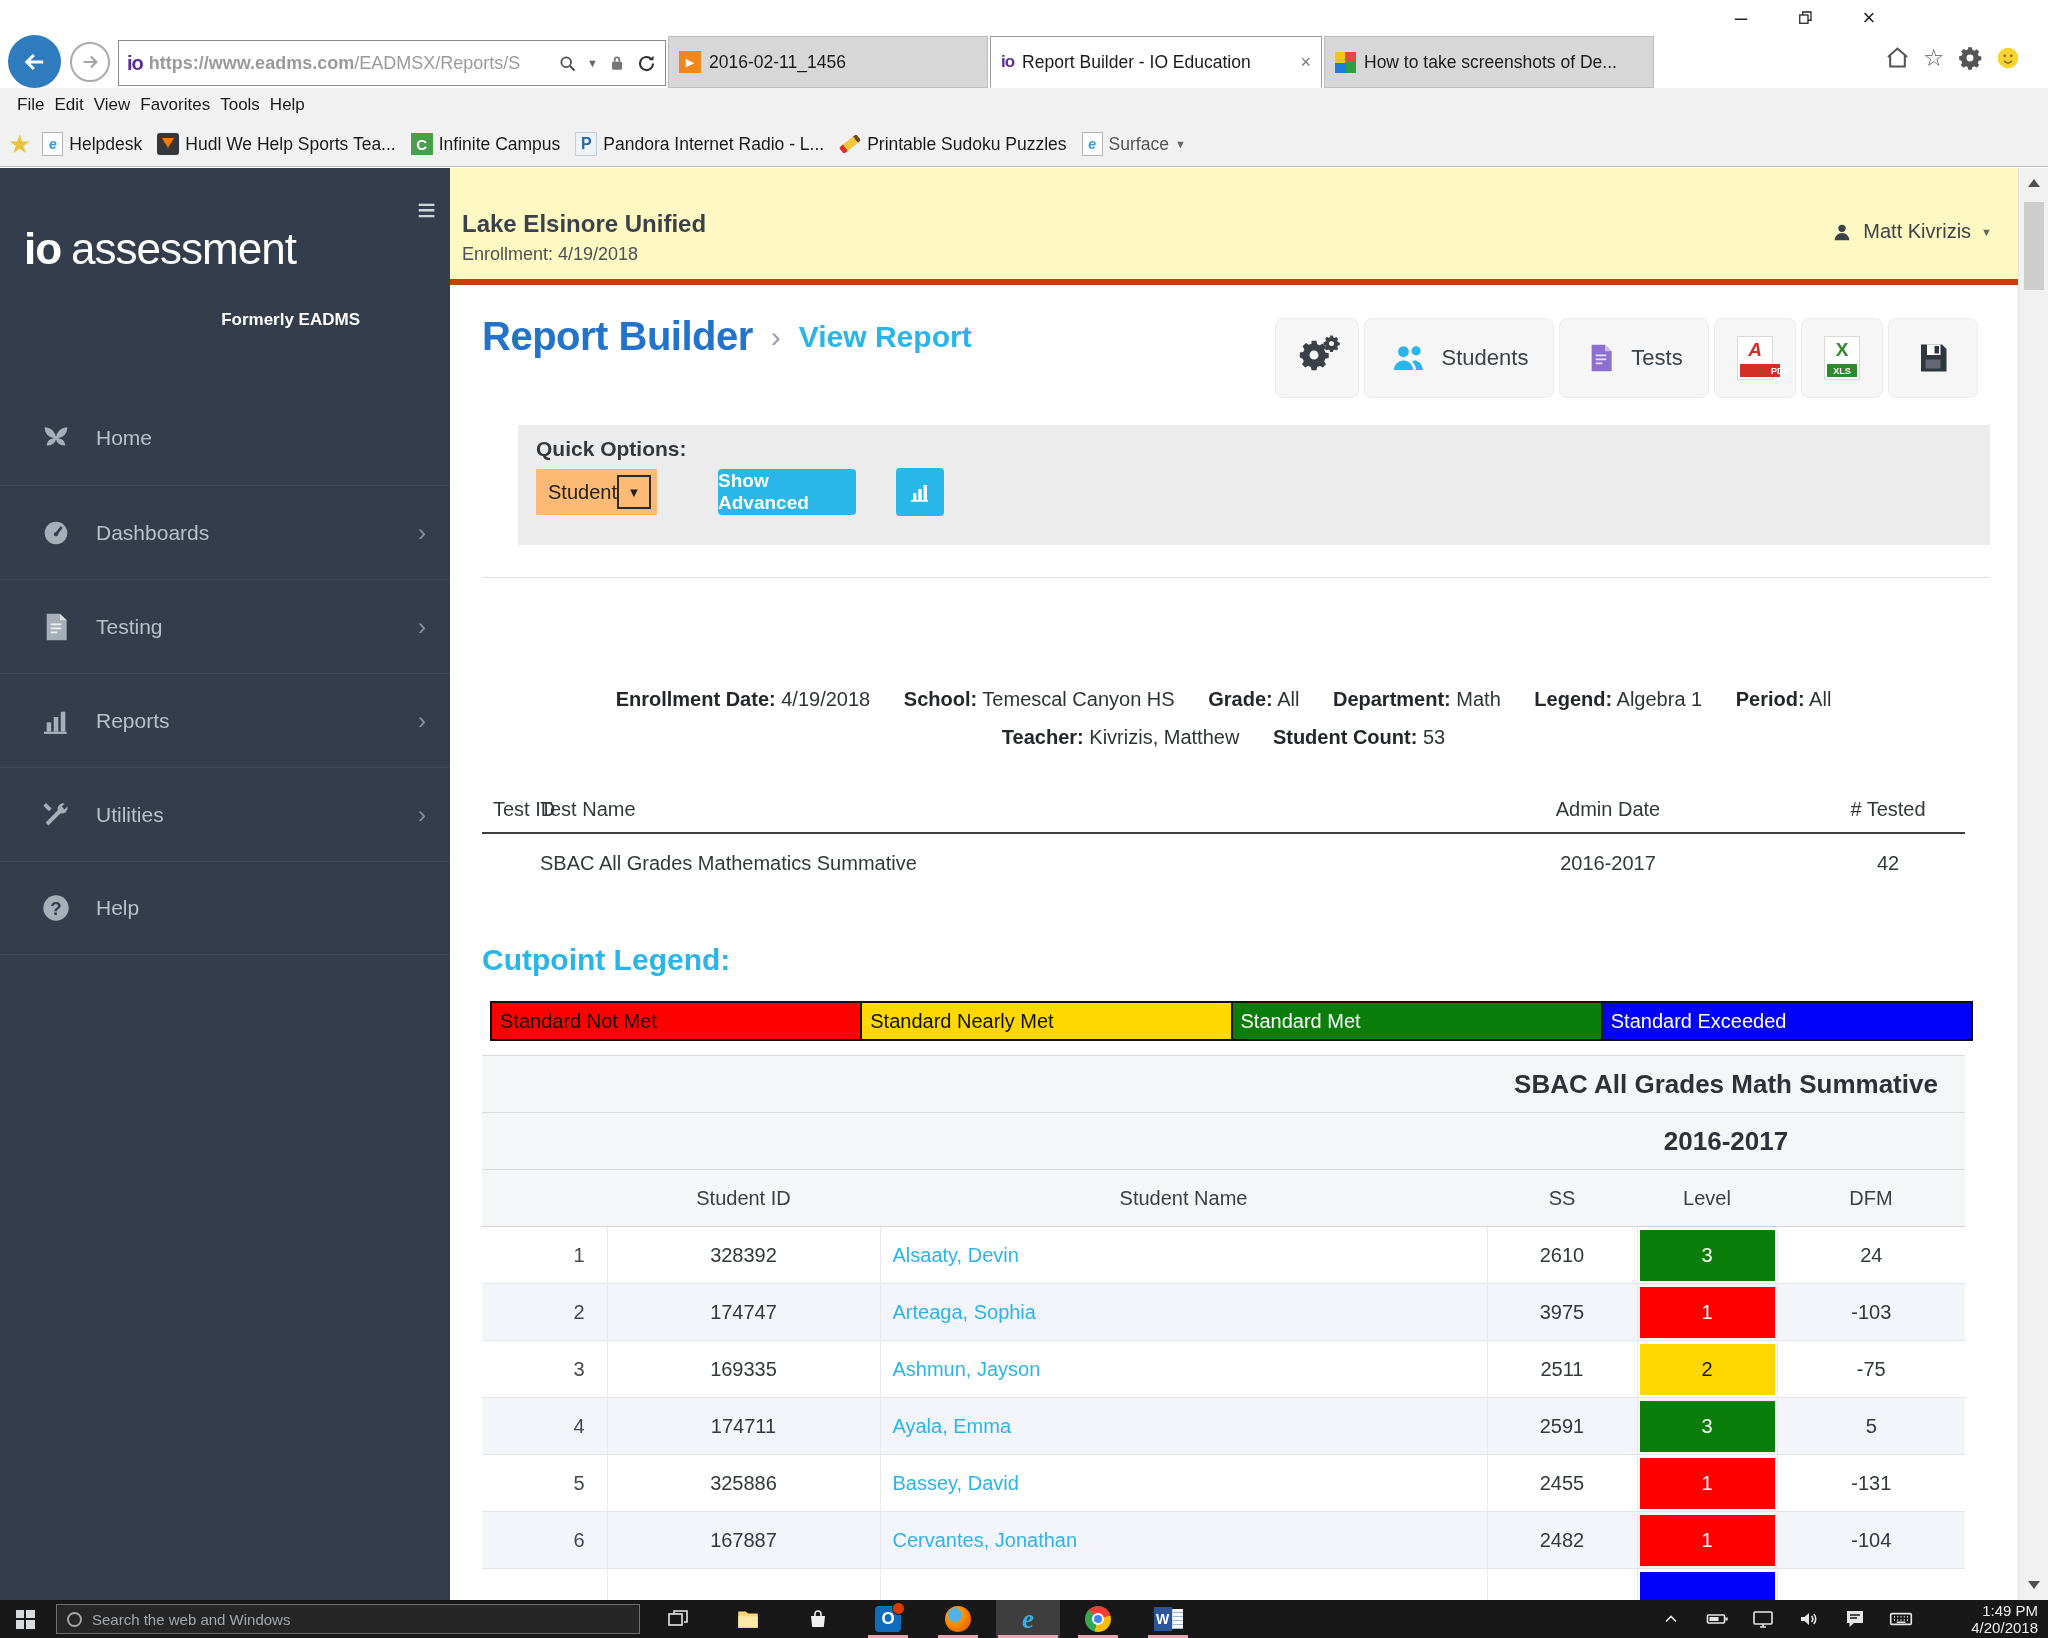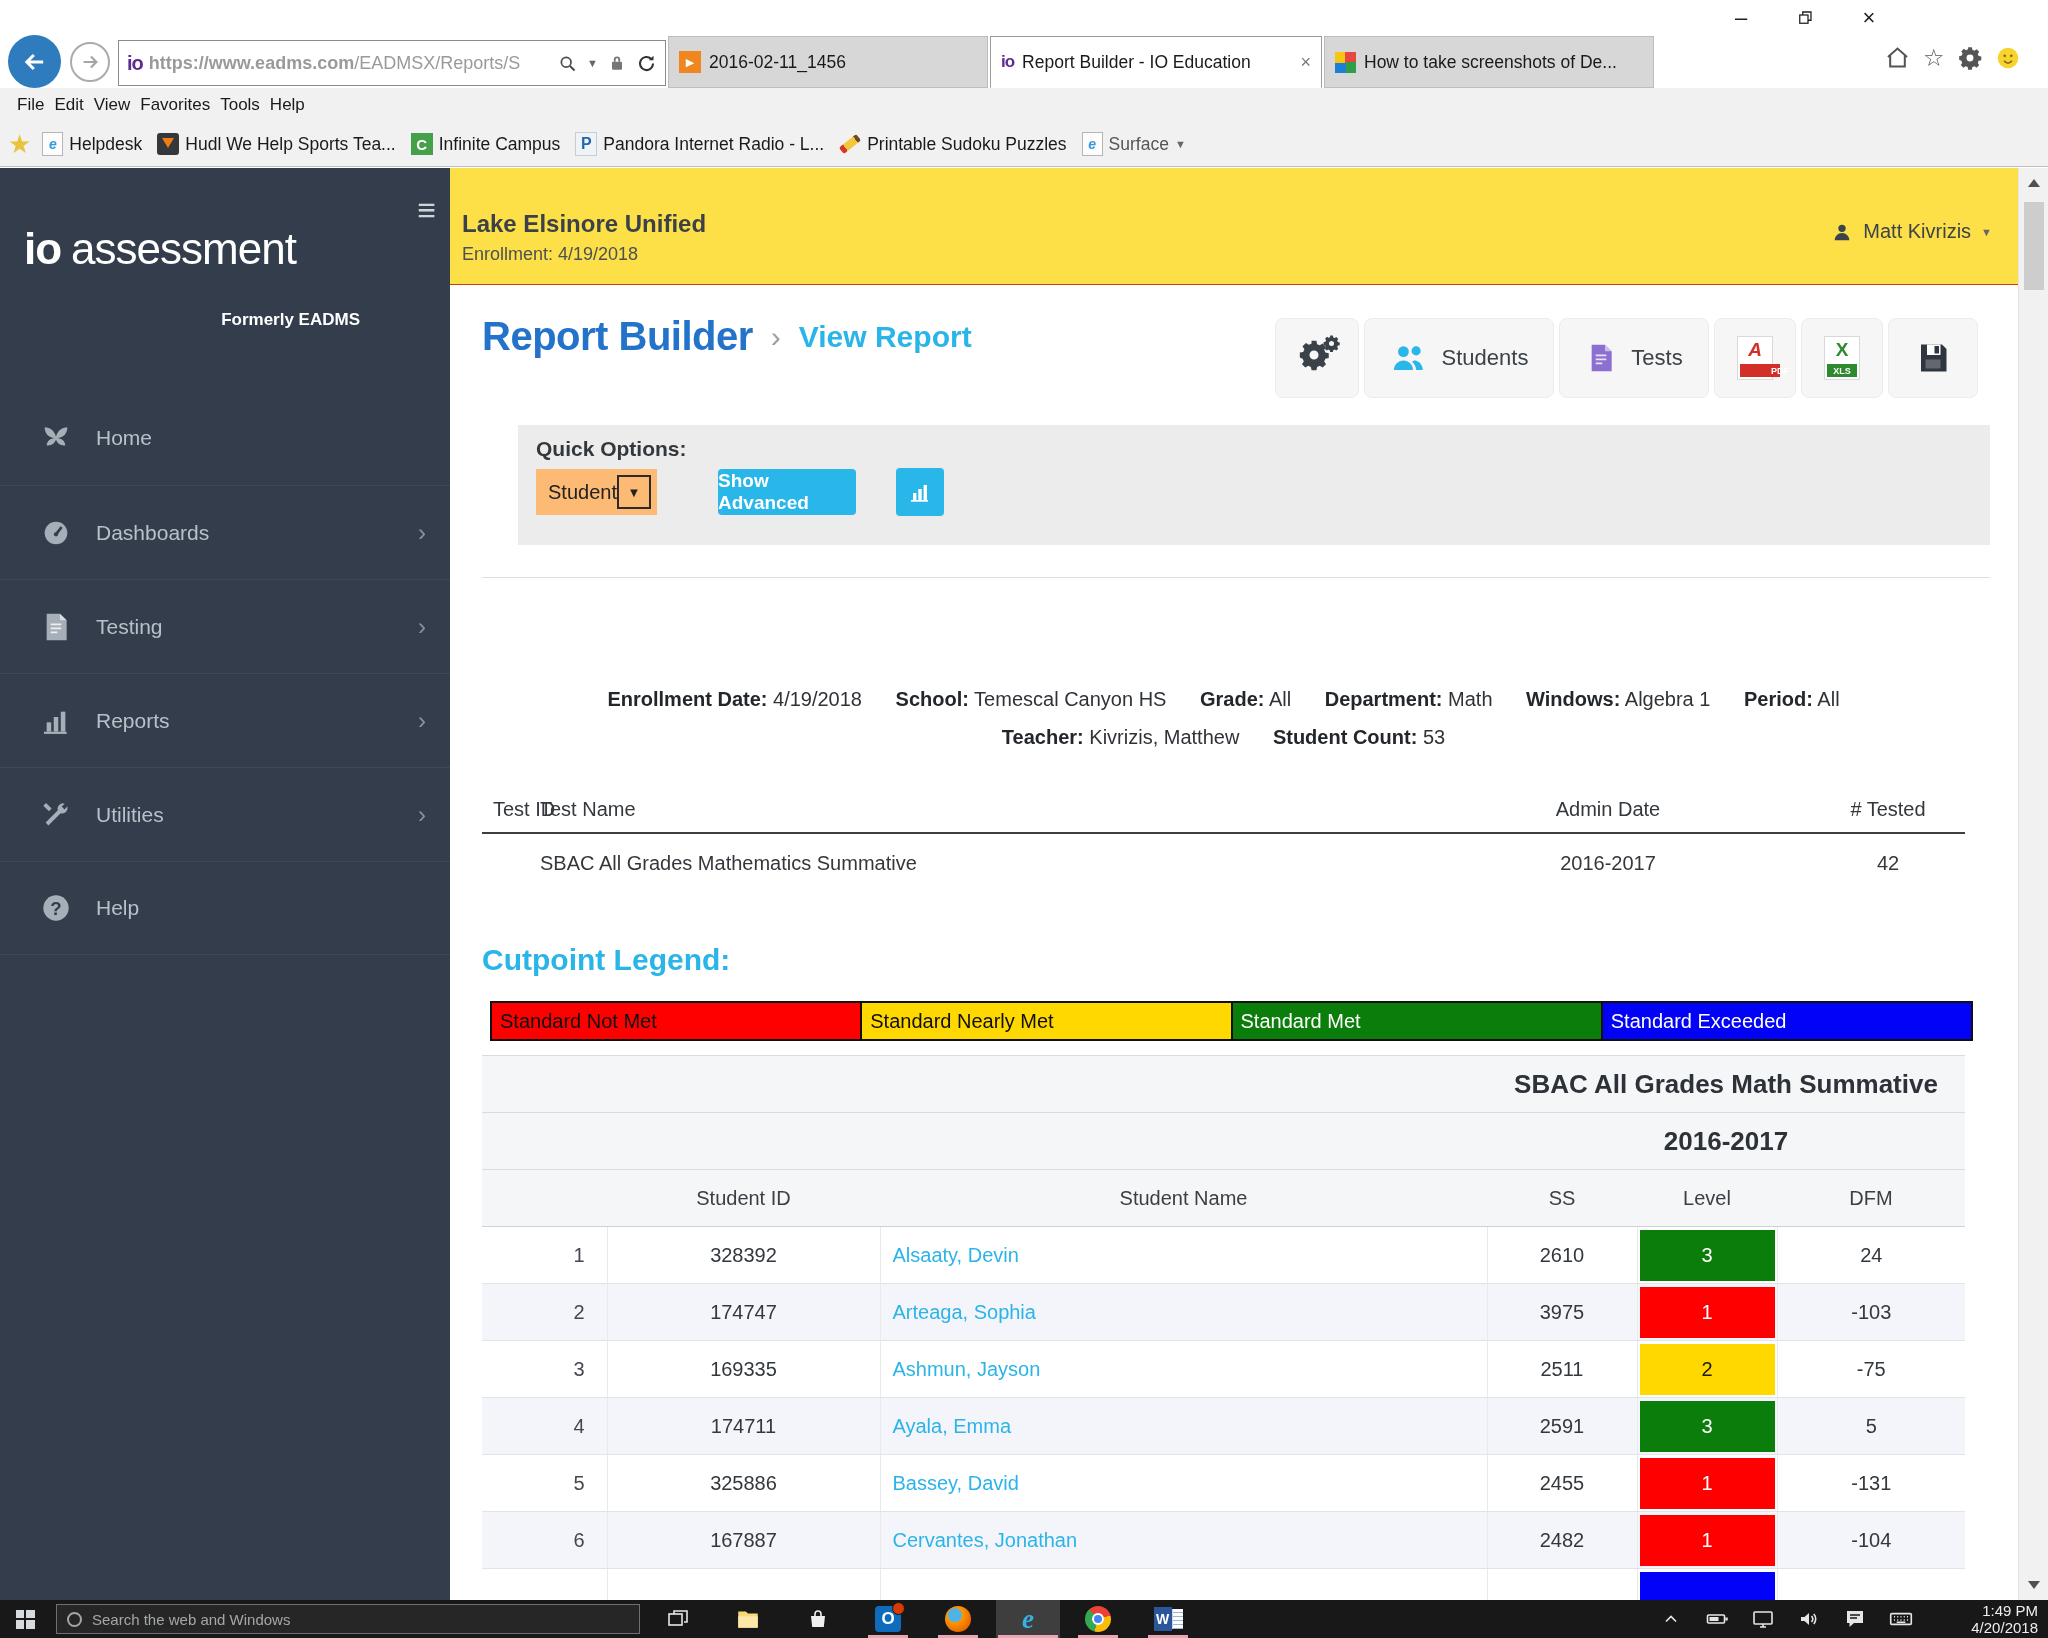--- a/index.html
+++ b/index.html
@@ -65,21 +65,21 @@
   .nav{position:absolute;left:0;top:223px;width:450px;}
   .nav-item{height:94px;display:flex;align-items:center;padding-left:40px;position:relative;box-sizing:border-box;}
   .nav-item + .nav-item{border-top:1px solid #3e4857;}
   .nav-item:last-child{border-bottom:1px solid #3e4857;}
   .nav-ic{width:32px;height:32px;color:#a6aeb8;margin-right:24px;flex:none;}
   .nav-lbl{font-size:21px;color:#b9c0c9;}
   .nav-chev{position:absolute;right:24px;font-size:24px;color:#8a929c;}
 
   
   .content{position:absolute;left:450px;top:0;width:1568px;height:1432px;background:#fff;overflow:hidden;}
-  .band{position:absolute;left:0;top:0;width:1568px;height:117px;background:#fde047;border-bottom:1px solid #c2410c;box-sizing:border-box;}
+  .band{position:absolute;left:0;top:0;width:1568px;height:117px;background:#fef9c3;border-bottom:6px solid #c2410c;box-sizing:border-box;}
   .district{position:absolute;left:12px;top:42px;font-size:24px;font-weight:bold;color:#3a4148;}
   .enroll{position:absolute;left:12px;top:76px;font-size:18px;color:#4a5157;}
   .usermenu{position:absolute;right:26px;top:52px;display:flex;align-items:center;gap:10px;font-size:20px;color:#3c434a;}
   .pagehead{position:absolute;left:32px;top:146px;display:flex;align-items:center;gap:18px;}
   .pb-title{font-size:40px;font-weight:800;color:#2373cb;letter-spacing:-0.5px;}
   .pb-sep{font-size:30px;color:#9aa0a6;}
   .pb-sub{font-size:30px;font-weight:800;color:#29b5e8;}
   .toolbar{position:absolute;top:150px;right:40px;display:flex;gap:5px;height:80px;}
   .tbtn{background:#f6f6f6;border:1px solid #ececec;border-radius:8px;display:flex;align-items:center;
     justify-content:center;gap:14px;font-size:22px;color:#3b4248;box-sizing:border-box;}
@@ -541,21 +541,21 @@
       </div>
 
       <div class="divider"></div>
 
       <div class="rinfo">
         <div>
           <span class="pair"><b>Enrollment Date:</b> <span>4/19/2018</span></span>
           <span class="pair"><b>School:</b> <span>Temescal Canyon HS</span></span>
           <span class="pair"><b>Grade:</b> <span>All</span></span>
           <span class="pair"><b>Department:</b> <span>Math</span></span>
-          <span class="pair"><b>Windows:</b> <span>Algebra 1</span></span>
+          <span class="pair"><b>Legend:</b> <span>Algebra 1</span></span>
           <span class="pair"><b>Period:</b> <span>All</span></span>
         </div>
         <div>
           <span class="pair"><b>Teacher:</b> <span>Kivrizis, Matthew</span></span>
           <span class="pair"><b>Student Count:</b> <span>53</span></span>
         </div>
       </div>
 
       <div class="ttable">
         <div class="hrow">

